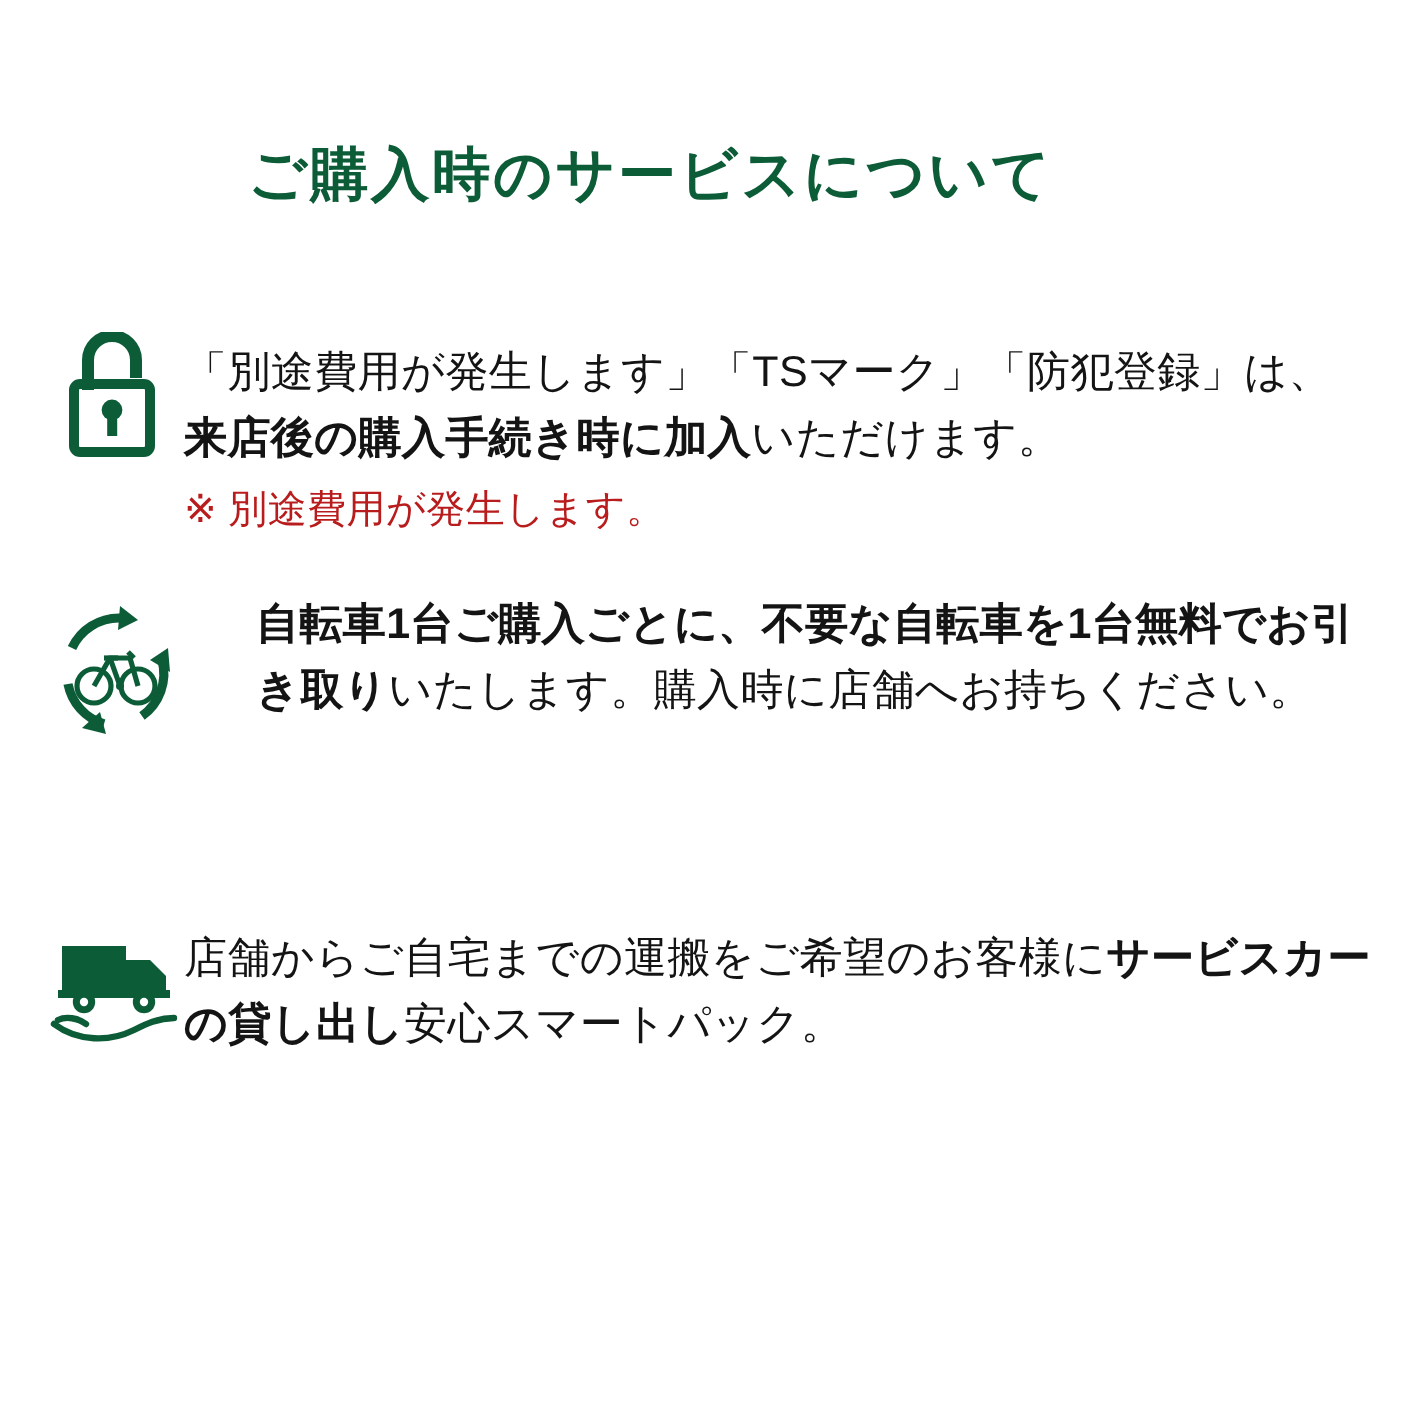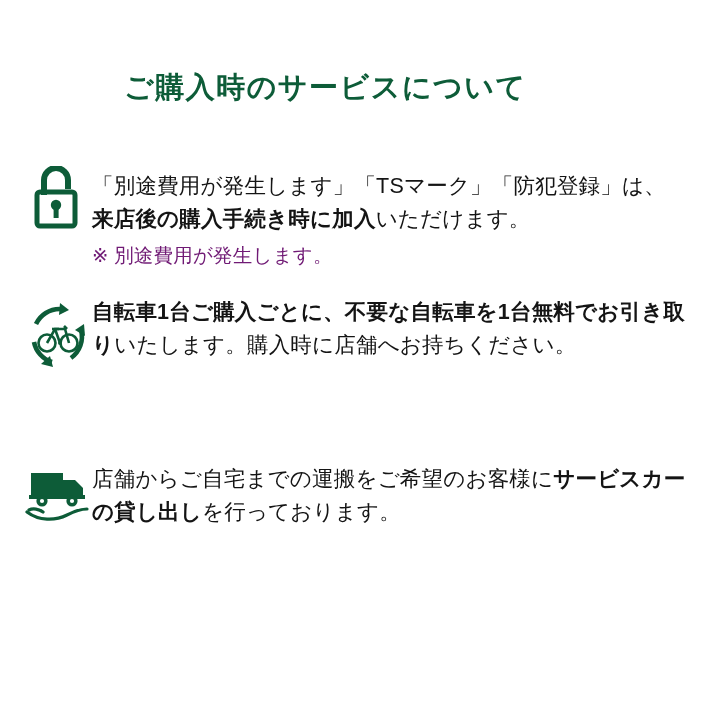--- a/index.html
+++ b/index.html
@@ -51,29 +51,29 @@
     letter-spacing: 0.2px;
   }
   .body-text .b {
     font-weight: bold;
   }
   .note {
     display: block;
     margin-top: 6px;
     font-size: 19.5px;
     line-height: 1.5;
-    color: #701a75;
+    color: #b91c1c;
     font-weight: normal;
   }
 
   
   #block-1 { left: 24px; top: 166px; width: 660px; }
   #block-1 .body-text { padding-top: 4px; }
   #block-2 { left: 24px; top: 296px; width: 665px; }
-  #block-2 .body-text { padding-top: 0px; }
+  #block-2 .body-text { padding-top: 0px; margin-left: 36px; }
   #block-3 { left: 24px; top: 457px; width: 665px; }
   #block-3 .body-text { padding-top: 6px; }
 
   #block-2 .icon-wrap { padding-top: 6px; }
   #block-3 .icon-wrap { padding-top: 8px; }
 
   svg { display: block; }
 </style>
 </head>
 <body>
@@ -142,17 +142,17 @@
         <circle cx="17" cy="36" r="5.6" fill="#0d5c38"></circle>
         <circle cx="17" cy="36" r="2.1" fill="#ffffff"></circle>
         <circle cx="47" cy="36" r="5.6" fill="#0d5c38"></circle>
         <circle cx="47" cy="36" r="2.1" fill="#ffffff"></circle>
 
         <path d="M2 47 C14 56 30 56 42 50 C48 47 54 44 62 44" fill="none" stroke="#0d5c38" stroke-width="3.2" stroke-linecap="round"></path>
         <path d="M4 45 C8 43 14 44 18 47" fill="none" stroke="#0d5c38" stroke-width="3.2" stroke-linecap="round"></path>
       </svg>
     </div>
     <div class="body-text">
-      <span>店舗からご自宅までの運搬をご希望のお客様に</span><span class="b">サービスカーの貸し出し</span><span>を行っております。</span>
+      <span>店舗からご自宅までの運搬をご希望のお客様に</span><span class="b">サービスカーの貸し出し</span><span>安心スマートパック。</span>
     </div>
   </div>
 
 </div>
 
 </body></html>

